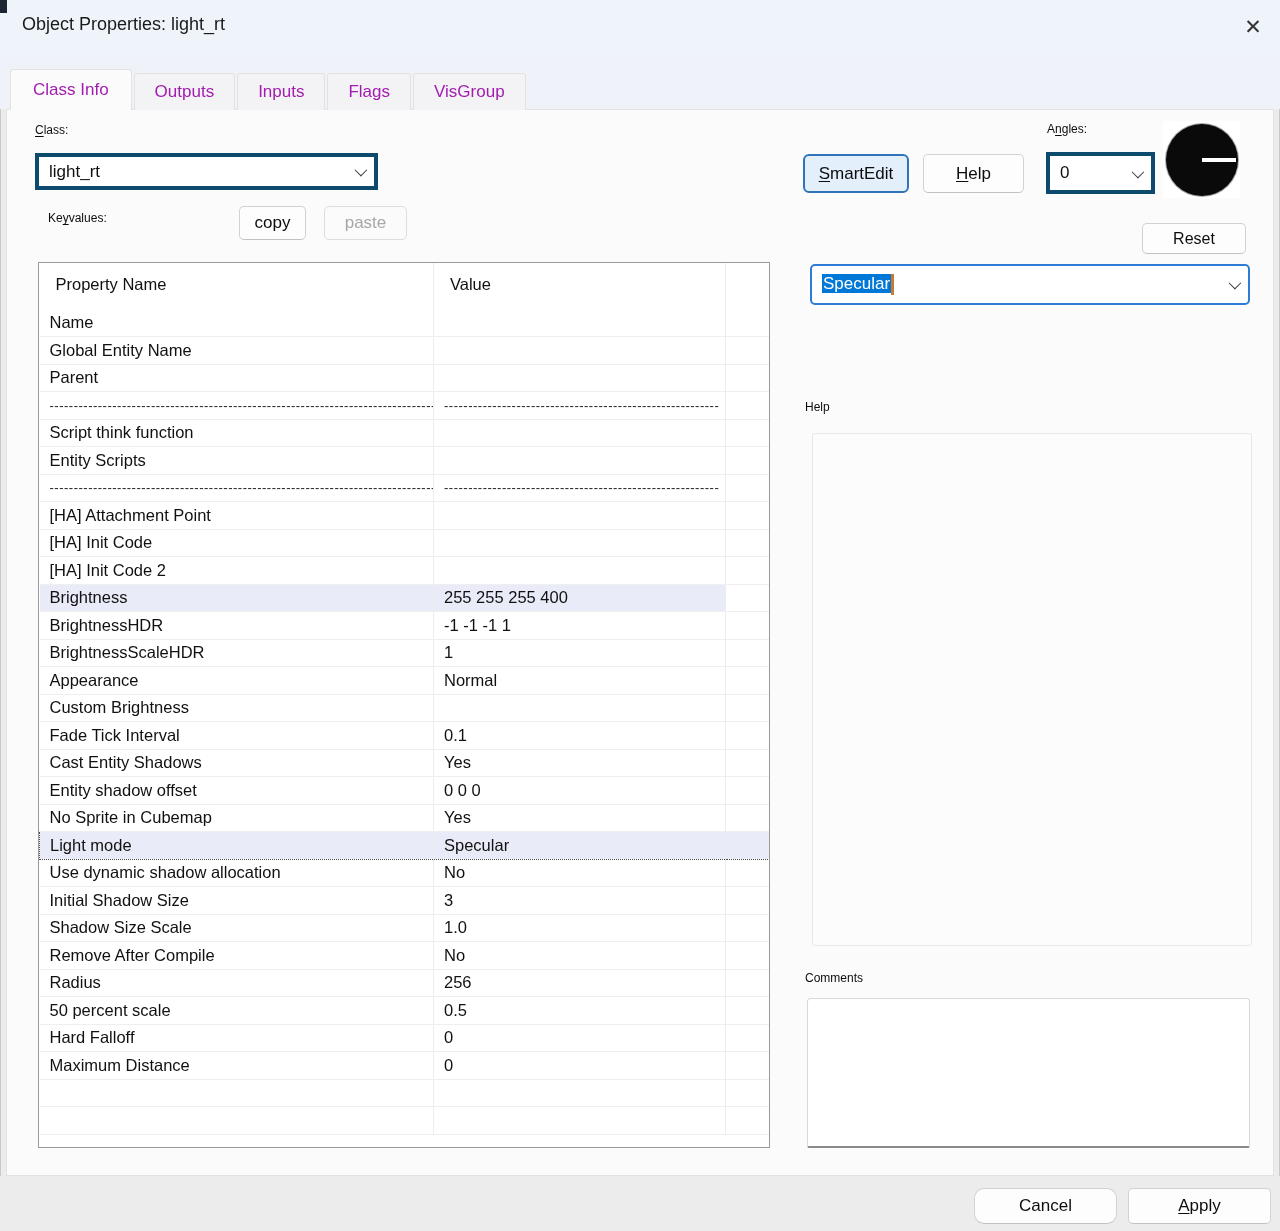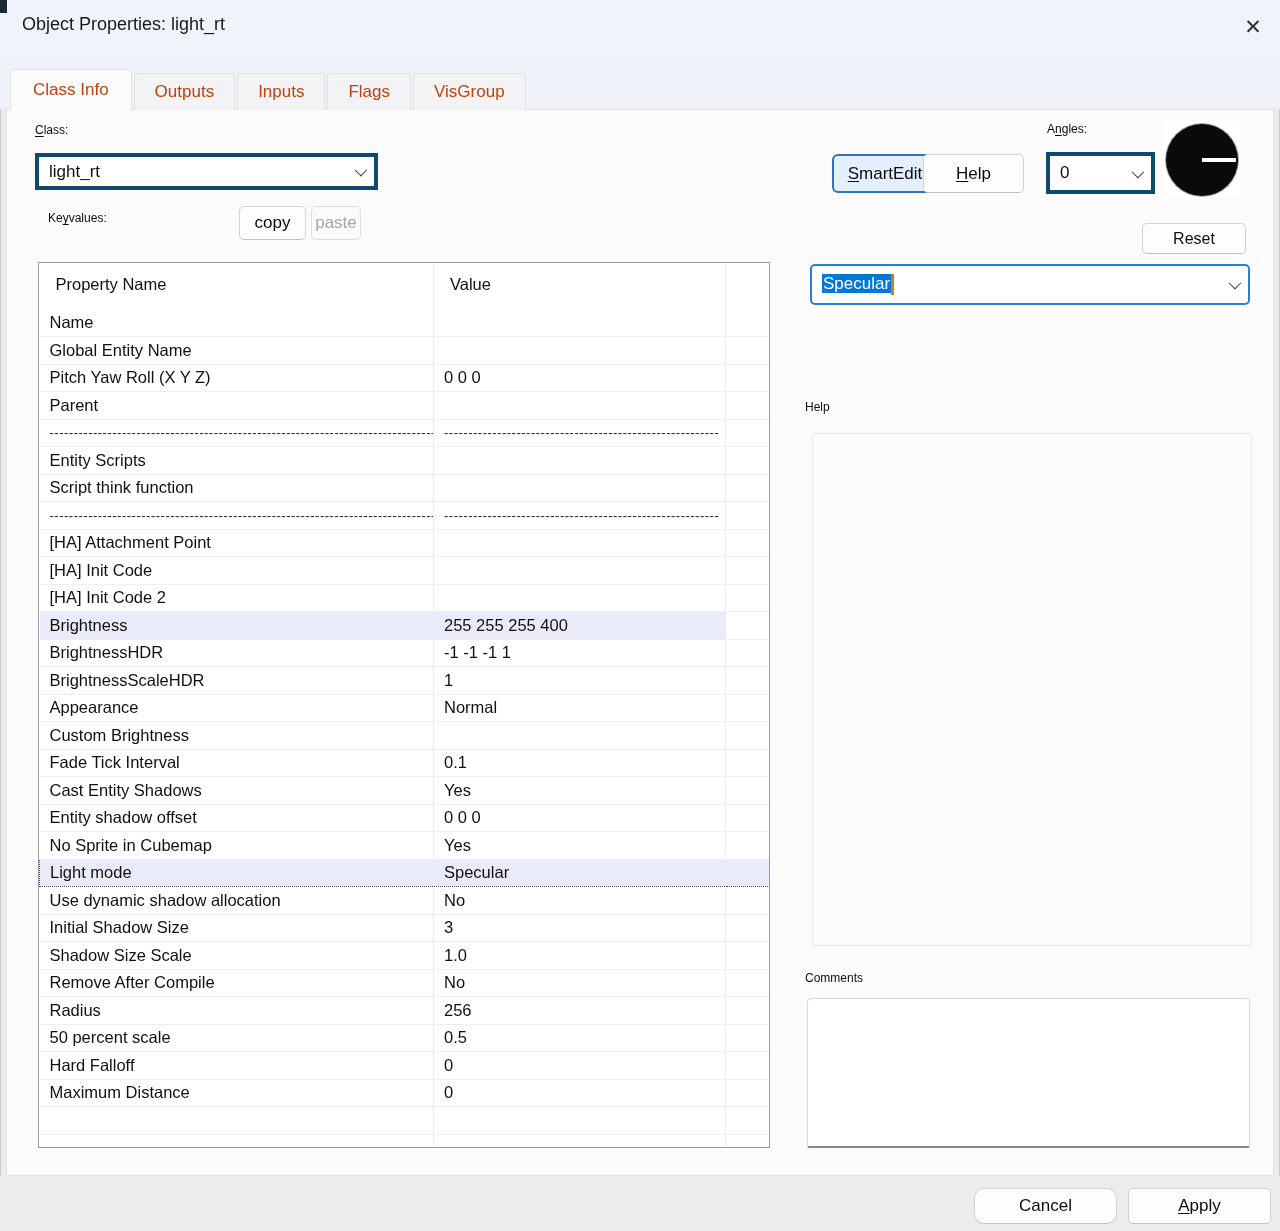--- a/index.html
+++ b/index.html
@@ -22,21 +22,21 @@
   .dialog{position:relative;width:1280px;height:1231px;background:#ececec;box-shadow:inset 0 0 0 1px #c9c9c9;}
   .corner-artifact{position:absolute;left:0;top:0;width:7px;height:13px;background:#1d2733;}
   
   .titlebar{position:absolute;left:0;top:0;width:100%;height:55px;background:#eff3fa;}
   .title{position:absolute;left:22px;top:14px;font-size:18px;color:#1a1a1a;}
   .close-btn{position:absolute;right:10px;top:10px;width:34px;height:34px;border:none;background:transparent;font-size:21px;color:#333;cursor:pointer;line-height:34px;text-align:center;}
   
   .headerband{position:absolute;left:0;top:55px;width:100%;height:54px;background:#eff2f8;}
   .page{position:absolute;left:6px;top:109px;right:6px;bottom:55px;background:#fbfbfb;border:1px solid #e2e2e2;z-index:0;}
   .tabs{position:absolute;left:10px;top:69px;height:41px;display:flex;align-items:flex-end;z-index:3;}
-  .tab{height:37px;padding:0 20px;display:flex;align-items:center;font-size:17px;background:#f3f3f5;border:1px solid #e2e2e2;border-bottom:none;border-radius:3px 3px 0 0;margin-right:2px;cursor:pointer;color:#c2410c;text-align:center;}
+  .tab{height:37px;padding:0 20px;display:flex;align-items:center;font-size:17px;background:#f3f3f5;border:1px solid #e2e2e2;border-bottom:none;border-radius:3px 3px 0 0;margin-right:2px;cursor:pointer;color:#a21caf;text-align:center;}
   .tab.active{height:41px;background:#fbfbfb;font-size:17px;padding:0 22px;position:relative;z-index:4;}
   .ctrl{position:absolute;z-index:2;}
   
   .lbl{font-size:12px;color:#0d0d0d;}
   .accel{text-decoration:underline;text-underline-offset:2px;}
   
   .combo{background:#fff;border:4px solid #0c4a6e;border-radius:0;display:flex;align-items:center;padding:0 10px;font-size:17px;cursor:pointer;}
   .combo .val{flex:1;white-space:nowrap;overflow:hidden;}
   .chev{width:9px;height:9px;border-right:1.6px solid #3a3a3a;border-bottom:1.6px solid #3a3a3a;transform:rotate(45deg) translateY(-2px);flex:none;}
   .combo.focus{border:2px solid #2f7cd6;border-radius:5px;}
@@ -106,21 +106,21 @@
     <span class="val">light_rt</span>
     <span class="chev"></span>
   </div>
 
   <div class="ctrl lbl" style="left:48px;top:211px;">
     <span>Ke</span><span class="accel">y</span><span>values:</span>
   </div>
   <button class="ctrl btn" style="left:239px;top:206px;width:67px;height:34px;">
       <span>copy</span>
     </button>
-  <button class="ctrl btn disabled" style="left:311px;top:206px;width:50px;height:34px;">
+  <button class="ctrl btn disabled" style="left:324px;top:206px;width:83px;height:34px;">
       <span>paste</span>
     </button>
 
   <div class="grid-wrap">
     <table class="grid">
       <colgroup>
           <col class="c1">
           <col class="c2">
           <col class="c3">
         </colgroup>
@@ -136,41 +136,36 @@
             <td class="c-name vline">Name</td>
             <td class="c-val vline"></td>
             <td class="c-extra"></td>
           </tr>
           <tr>
             <td class="c-name vline">Global Entity Name</td>
             <td class="c-val vline"></td>
             <td class="c-extra"></td>
           </tr>
           <tr>
-            <td class="c-name vline">Pitch Yaw Roll (X Y Z)</td>
-            <td class="c-val vline">0 0 0</td>
-            <td class="c-extra"></td>
-          </tr>
-          <tr>
             <td class="c-name vline">Parent</td>
             <td class="c-val vline"></td>
             <td class="c-extra"></td>
           </tr>
           <tr class="sep">
             <td class="c-name vline">------------------------------------------------------------------------------------------------------------</td>
             <td class="c-val vline">---------------------------------------------------------</td>
             <td class="c-extra"></td>
           </tr>
           <tr>
+            <td class="c-name vline">Script think function</td>
+            <td class="c-val vline"></td>
+            <td class="c-extra"></td>
+          </tr>
+          <tr>
             <td class="c-name vline">Entity Scripts</td>
-            <td class="c-val vline"></td>
-            <td class="c-extra"></td>
-          </tr>
-          <tr>
-            <td class="c-name vline">Script think function</td>
             <td class="c-val vline"></td>
             <td class="c-extra"></td>
           </tr>
           <tr class="sep">
             <td class="c-name vline">------------------------------------------------------------------------------------------------------------</td>
             <td class="c-val vline">---------------------------------------------------------</td>
             <td class="c-extra"></td>
           </tr>
           <tr>
             <td class="c-name vline">[HA] Attachment Point</td>
@@ -284,21 +279,21 @@
           </tr>
           <tr>
             <td class="c-name vline"></td>
             <td class="c-val vline"></td>
             <td class="c-extra"></td>
           </tr>
         </tbody>
     </table>
   </div>
 
-  <button class="ctrl btn primary-focus" style="left:803px;top:154px;width:106px;height:39px;margin-left:29px;">
+  <button class="ctrl btn primary-focus" style="left:803px;top:154px;width:106px;height:39px;">
     <span><span class="accel">S</span><span>martEdit</span></span>
   </button>
   <button class="ctrl btn" style="left:923px;top:154px;width:101px;height:39px;">
     <span><span class="accel">H</span><span>elp</span></span>
   </button>
 
   <div class="ctrl lbl" style="left:1047px;top:122px;">
     <span>A</span><span class="accel">n</span><span>gles:</span>
   </div>
   <div class="ctrl combo" style="left:1046px;top:152px;width:109px;height:42px;">

